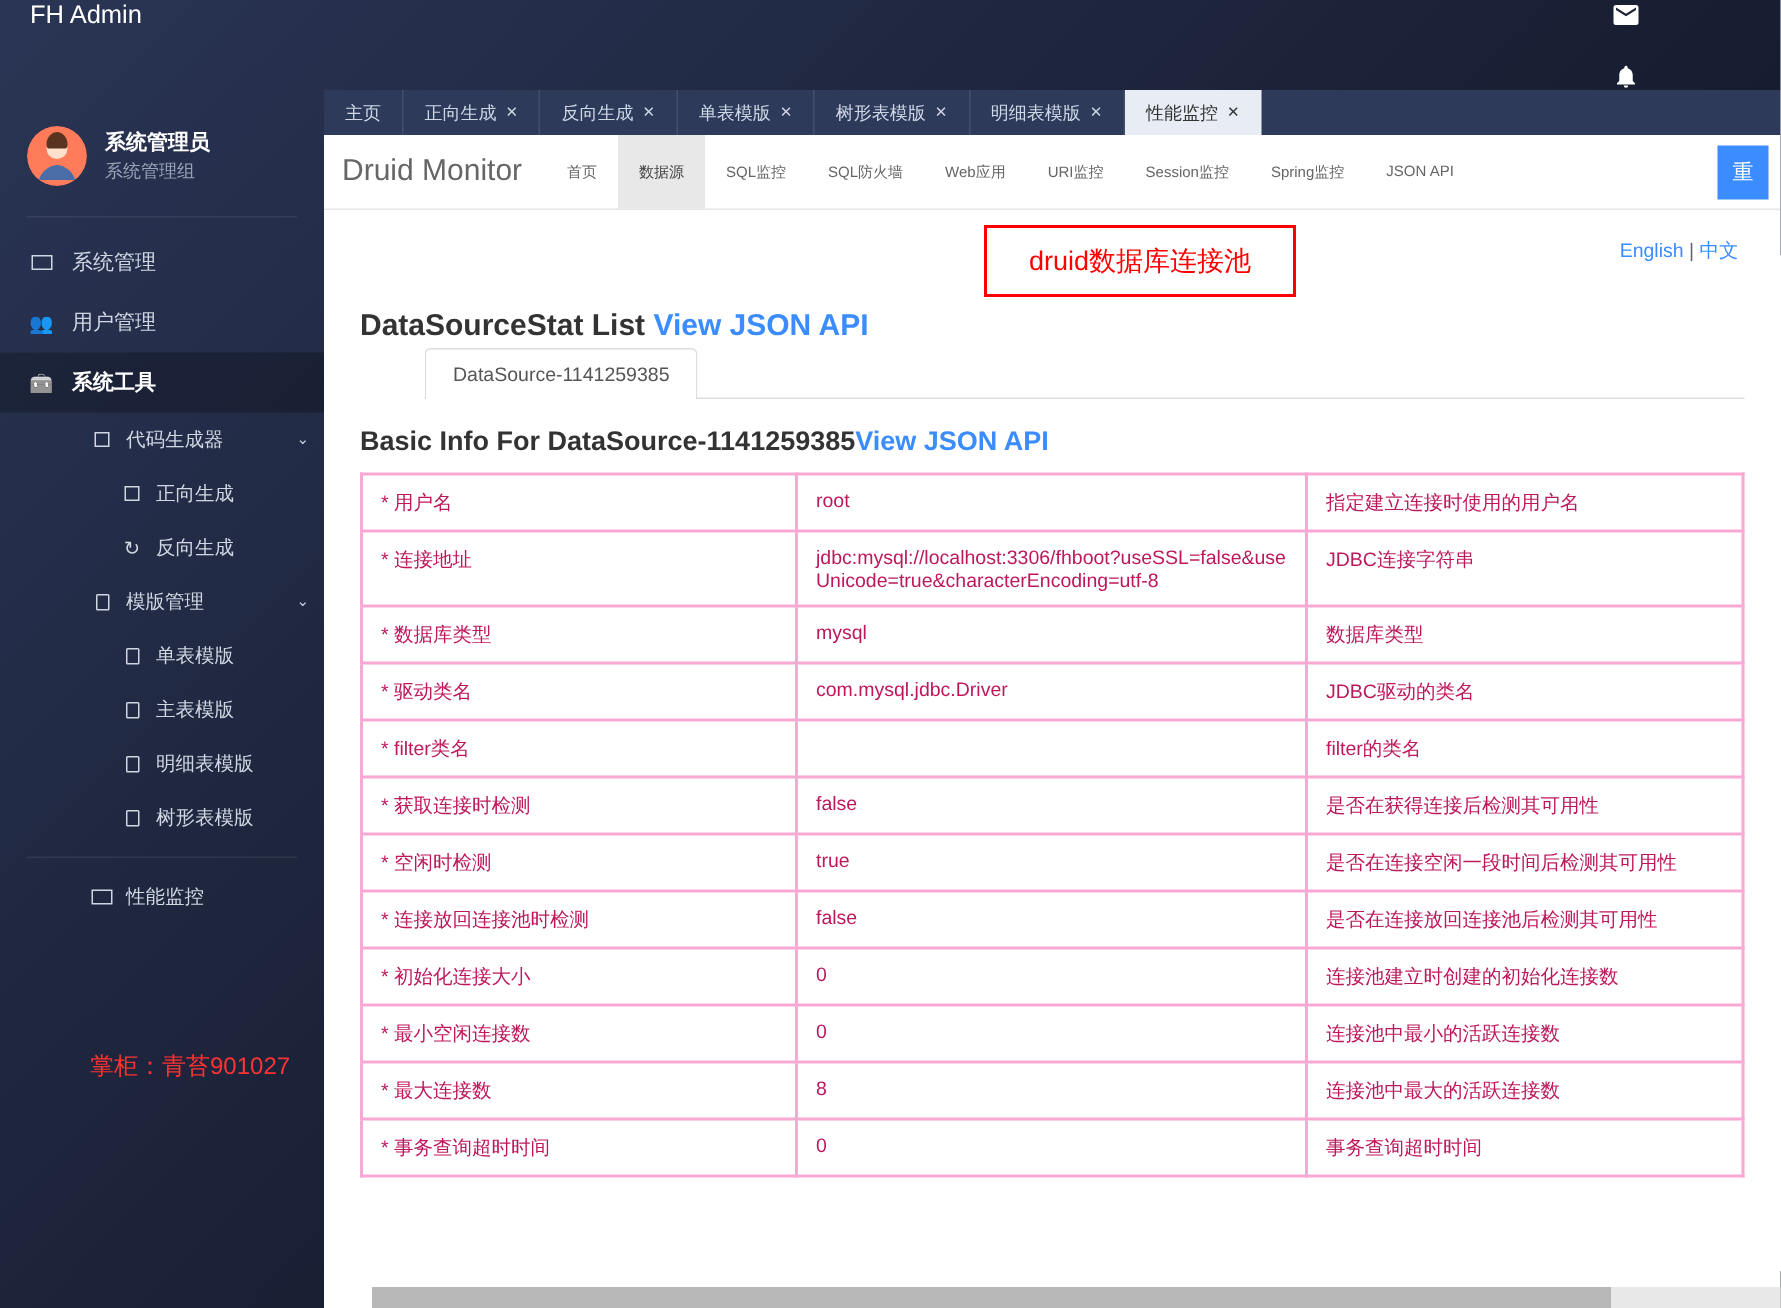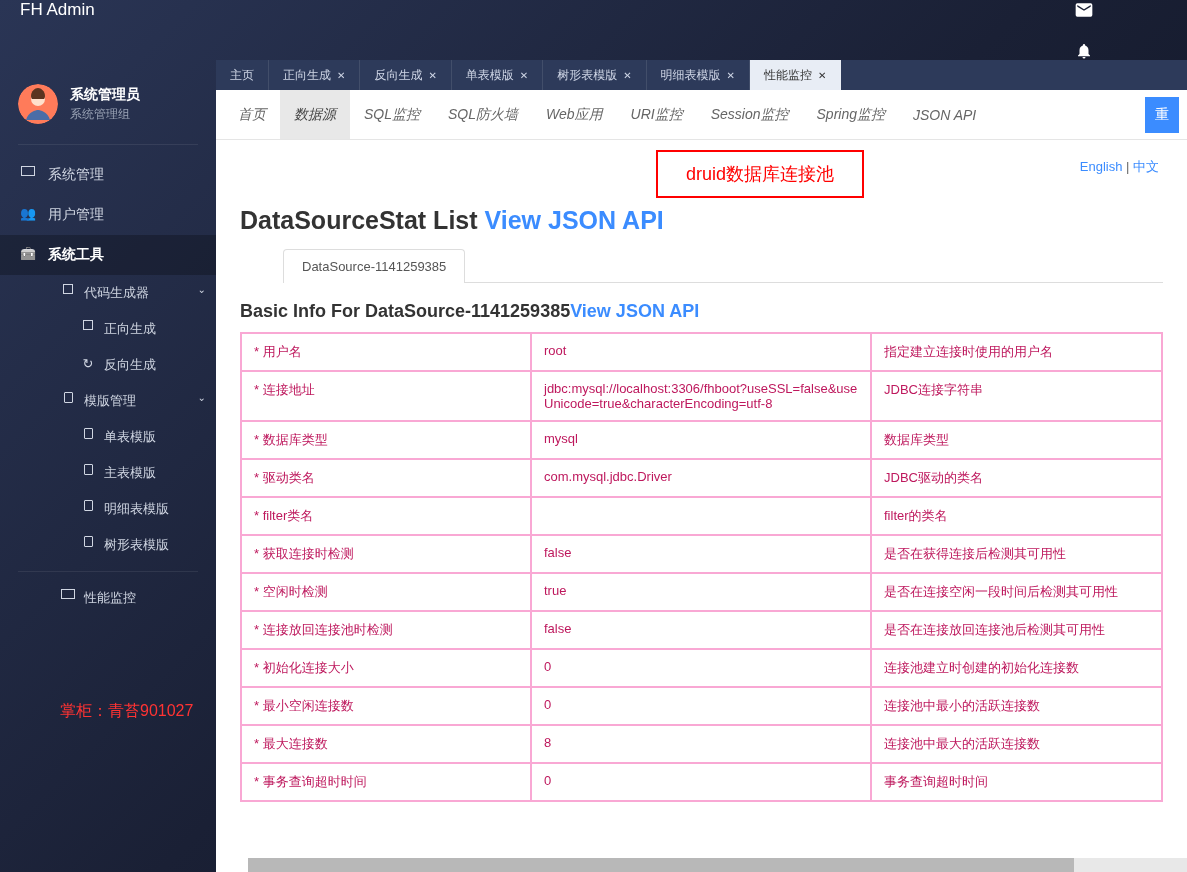--- a/index.html
+++ b/index.html
@@ -15,45 +15,45 @@
     .top-icon svg { fill: #fff; }
     .clock { background: #000; padding: 6px 12px; font-size: 18px; font-family: "Courier New", monospace; letter-spacing: 1px; }
     .main-wrap { display: flex; height: calc(100% - 60px); }
     .sidebar { width: 216px; padding: 12px 0; position: relative; }
     .user-card { display: flex; align-items: center; padding: 12px 18px; gap: 12px; }
     .avatar { width: 40px; height: 40px; border-radius: 50%; overflow: hidden; }
     .avatar svg { width: 100%; height: 100%; }
     .user-name { font-size: 14px; font-weight: 600; }
     .user-group { font-size: 12px; color: #9aa3b5; margin-top: 2px; }
     .nav-list { margin-top: 10px; }
-    .nav-item { display: flex; padding: 11px 20px; font-size: 14px; color: #d0d6e2; cursor: pointer; gap: 12px; }
+    .nav-item { display: flex; align-items: center; padding: 11px 20px; font-size: 14px; color: #d0d6e2; cursor: pointer; gap: 12px; }
     .nav-item.active { background: rgba(0,0,0,0.25); color: #fff; font-weight: 600; }
     .nav-item .n-icon { width: 16px; display: flex; justify-content: center; }
     .nav-sub { padding-left: 50px; }
     .nav-sub .nav-item { padding: 9px 10px; font-size: 13px; gap: 8px; }
     .nav-sub2 { padding-left: 20px; }
     .chevron { margin-left: auto; font-size: 10px; }
     .divider { height: 1px; background: rgba(255,255,255,0.08); margin: 8px 18px; }
     .watermark { position: absolute; bottom: 150px; left: 60px; color: #ff3333; font-size: 16px; }
     .content { flex: 1; background: #fff; color: #333; display: flex; flex-direction: column; overflow: hidden; }
     .tabs-strip { background: #2d3a5a; display: flex; height: 30px; }
     .tab { padding: 0 14px; display: flex; align-items: center; font-size: 12px; color: #cfd6e6; border-right: 1px solid rgba(255,255,255,0.1); position: relative; cursor: pointer; gap: 6px; }
     .tab.active { background: #e8edf5; color: #333; }
     .tab .x { font-size: 10px; cursor: pointer; }
     .druid-nav { display: flex; align-items: center; height: 50px; border-bottom: 1px solid #e5e5e5; padding: 0 8px; }
     .druid-brand { font-size: 20px; color: #666; padding: 0 16px 0 4px; }
-    .druid-nav-item { padding: 12px 14px; font-size: 14px; color: #666; height: 100%; display: flex; align-items: center; cursor: pointer; font-style: italic; }
+    .druid-nav-item { padding: 12px 14px; font-size: 10px; color: #666; height: 100%; display: flex; align-items: center; cursor: pointer; }
     .druid-nav-item.active { background: #e8e8e8; color: #444; }
     .druid-nav .reset-btn { margin-left: auto; background: #3b8cff; color: #fff; height: 36px; padding: 0 10px; display: flex; align-items: center; font-size: 14px; cursor: pointer; }
     .druid-body { flex: 1; overflow: auto; padding: 18px 24px; position: relative; }
     .callout-box { position: absolute; top: 10px; left: 440px; border: 2px solid #ff0000; color: #ff0000; padding: 10px 28px; font-size: 18px; background: #fff; }
     .lang-switch { position: absolute; top: 18px; right: 28px; font-size: 13px; }
     .lang-switch a { color: #3b8cff; text-decoration: none; }
     .lang-switch span { color: #666; }
-    h2.title { font-size: 25px; font-weight: 700; color: #333; margin-top: 48px; margin-bottom: 14px; }
+    h2.title { font-size: 20px; font-weight: 700; color: #333; margin-top: 48px; margin-bottom: 3px; }
     h2.title .link { color: #3b8cff; }
     .ds-tab-wrap { margin-bottom: 18px; margin-left: 43px; }
     .ds-tab { display: inline-block; border: 1px solid #ddd; border-bottom: none; padding: 9px 18px; font-size: 13px; color: #555; background: #fff; border-top-left-radius: 4px; border-top-right-radius: 4px; }
     .ds-tab-line { height: 1px; background: #ddd; margin-top: -1px; }
     h3.subtitle { font-size: 18px; font-weight: 700; color: #333; margin: 14px 0 10px; }
     h3.subtitle .link { color: #3b8cff; }
     table.info { width: 100%; border-collapse: collapse; font-size: 13px; }
     table.info td { border: 2px solid #f9a8d4; padding: 9px 12px; color: #be185d; vertical-align: top; }
     table.info td:first-child { width: 290px; }
     table.info td:nth-child(2) { width: 340px; word-break: break-all; }
@@ -233,20 +233,21 @@
           <span>明细表模版</span>
           <span class="x">✕</span>
         </div>
         <div class="tab active">
           <span>性能监控</span>
           <span class="x">✕</span>
         </div>
       </div>
 
     <div class="druid-nav">
+      <div class="druid-brand">Druid Monitor</div>
       <div id="druid-nav-items" style="display:flex;height:100%">
           <div class="druid-nav-item">首页</div>
           <div class="druid-nav-item active">数据源</div>
           <div class="druid-nav-item">SQL监控</div>
           <div class="druid-nav-item">SQL防火墙</div>
           <div class="druid-nav-item">Web应用</div>
           <div class="druid-nav-item">URI监控</div>
           <div class="druid-nav-item">Session监控</div>
           <div class="druid-nav-item">Spring监控</div>
           <div class="druid-nav-item">JSON API</div>

